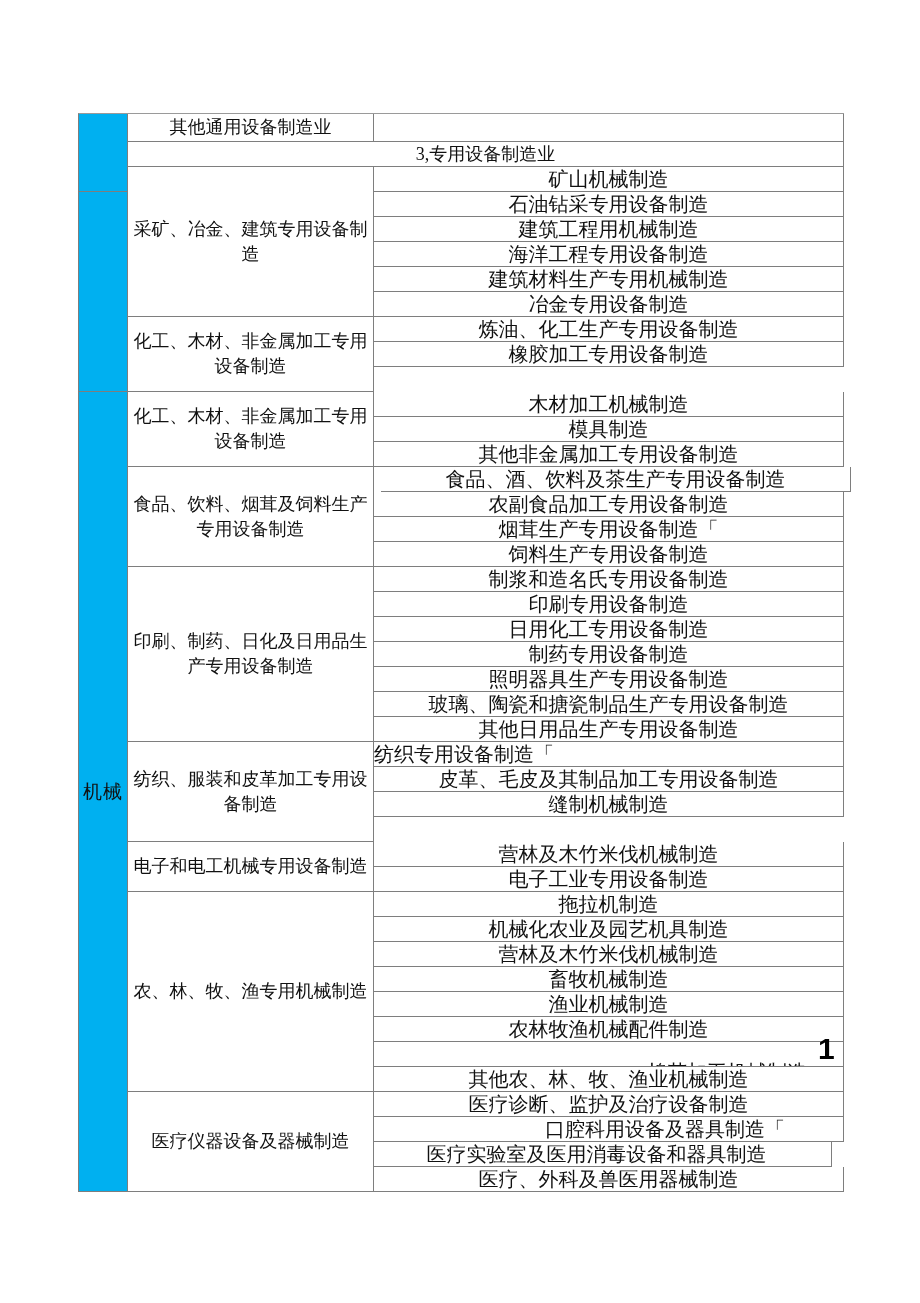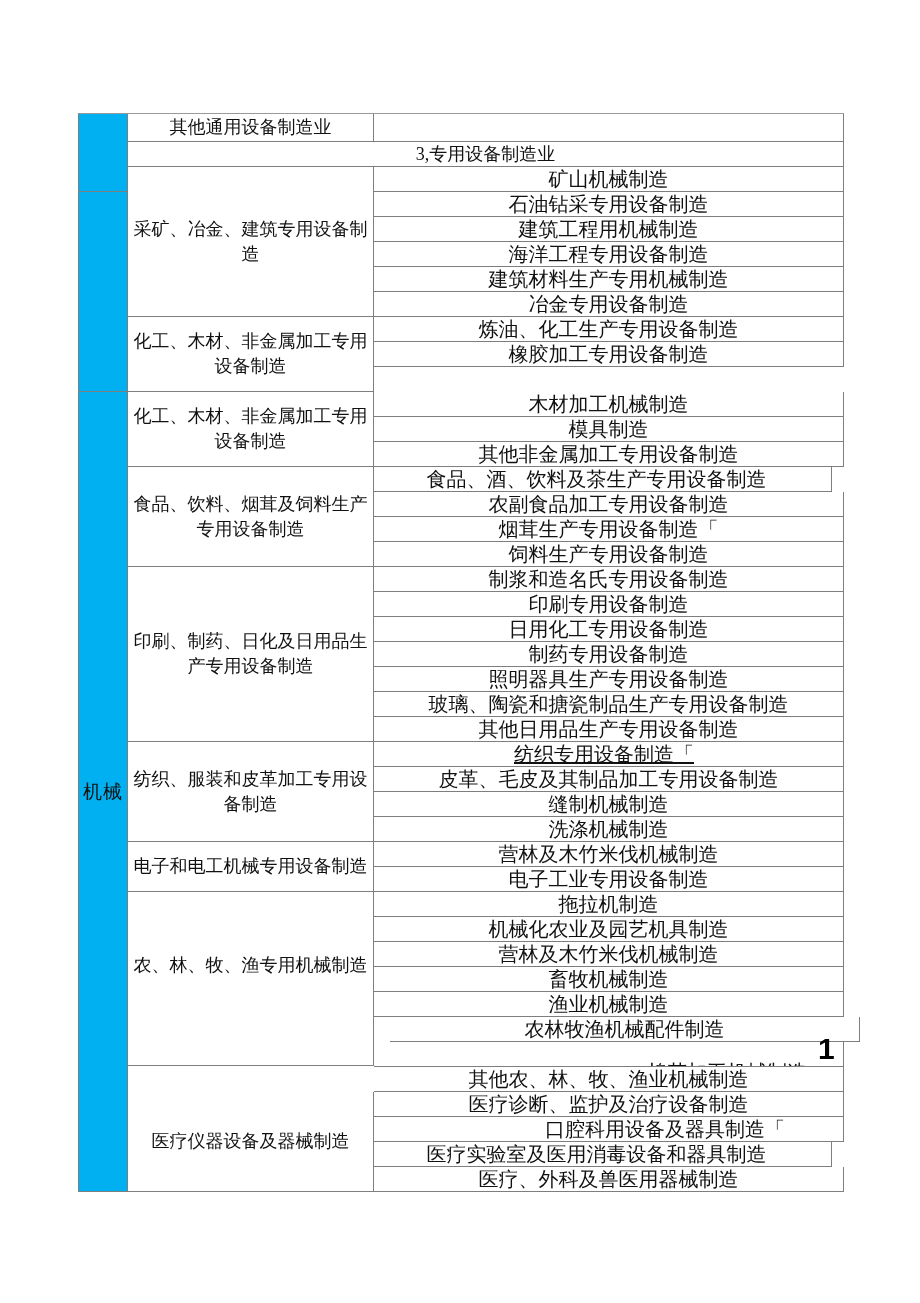--- a/index.html
+++ b/index.html
@@ -36,21 +36,21 @@
     white-space: normal;
   }
   .cyan { background: var(--accent, #00b0f0); }
   .mid {
     font-size: 18px;
     line-height: 25px;
     text-align: center;
     padding: 0 1px;
   }
   .item { font-size: 20px; }
-  .right { justify-content: center; padding-right: 9px; text-decoration: underline; }
+  .right { justify-content: flex-start; padding-right: 9px; }
   .right-inset { justify-content: flex-end; padding-right: 58px; }
   .clipped { overflow: hidden; }
   .clipped .item-text-span {
     position: absolute;
     right: 36px;
     top: 19px;
     white-space: nowrap;
   }
   .band-label {
     font-size: 19px;
@@ -84,49 +84,46 @@
     <div class="cell item" style="left: 295px; top: 978px; width: 470px; height: 25px;">
       <span class="item-text-span">医疗诊断、监护及治疗设备制造</span>
     </div>
     <div class="cell mid" style="left: 49px; top: 978px; width: 246px; height: 100px;">医疗仪器设备及器械制造</div>
     <div class="cell item" style="left: 295px; top: 953px; width: 470px; height: 25px;">
       <span class="item-text-span">其他农、林、牧、渔业机械制造</span>
     </div>
     <div class="cell item clipped" style="left: 295px; top: 928px; width: 470px; height: 25px;">
       <span class="item-text-span">棉花加工机械制造</span>
     </div>
-    <div class="cell item" style="left: 311px; top: 903px; width: 470px; height: 25px;">
+    <div class="cell item" style="left: 295px; top: 903px; width: 470px; height: 25px;">
       <span class="item-text-span">农林牧渔机械配件制造</span>
     </div>
     <div class="cell item" style="left: 295px; top: 878px; width: 470px; height: 25px;">
       <span class="item-text-span">渔业机械制造</span>
     </div>
     <div class="cell item" style="left: 295px; top: 853px; width: 470px; height: 25px;">
       <span class="item-text-span">畜牧机械制造</span>
     </div>
     <div class="cell item" style="left: 295px; top: 828px; width: 470px; height: 25px;">
       <span class="item-text-span">营林及木竹米伐机械制造</span>
     </div>
     <div class="cell item" style="left: 295px; top: 803px; width: 470px; height: 25px;">
       <span class="item-text-span">机械化农业及园艺机具制造</span>
     </div>
     <div class="cell item" style="left: 295px; top: 778px; width: 470px; height: 25px;">
       <span class="item-text-span">拖拉机制造</span>
     </div>
-    <div class="cell mid" style="left: 49px; top: 752px; width: 246px; height: 200px;">农、林、牧、渔专用机械制造</div>
+    <div class="cell mid" style="left: 49px; top: 778px; width: 246px; height: 200px;">农、林、牧、渔专用机械制造</div>
     <div class="cell item" style="left: 295px; top: 753px; width: 470px; height: 25px;">
       <span class="item-text-span">电子工业专用设备制造</span>
     </div>
     <div class="cell item" style="left: 295px; top: 728px; width: 470px; height: 25px;">
       <span class="item-text-span">营林及木竹米伐机械制造</span>
     </div>
     <div class="cell mid" style="left: 49px; top: 728px; width: 246px; height: 50px;">电子和电工机械专用设备制造</div>
-    <div class="cell item" style="left: 295px; top: 703px; width: 470px; height: 25px;">
-      <span class="item-text-span">洗涤机械制造</span>
-    </div>
     <div class="cell item" style="left: 295px; top: 678px; width: 470px; height: 25px;">
       <span class="item-text-span">缝制机械制造</span>
     </div>
     <div class="cell item" style="left: 295px; top: 653px; width: 470px; height: 25px;">
       <span class="item-text-span">皮革、毛皮及其制品加工专用设备制造</span>
     </div>
     <div class="cell item right" style="left: 295px; top: 628px; width: 470px; height: 25px;">
       <span class="item-text-span">纺织专用设备制造「</span>
     </div>
     <div class="cell mid" style="left: 49px; top: 628px; width: 246px; height: 100px;">纺织、服装和皮革加工专用设备制造</div>
@@ -154,21 +151,21 @@
     <div class="cell mid" style="left: 49px; top: 453px; width: 246px; height: 175px;">印刷、制药、日化及日用品生产专用设备制造</div>
     <div class="cell item" style="left: 295px; top: 428px; width: 470px; height: 25px;">
       <span class="item-text-span">饲料生产专用设备制造</span>
     </div>
     <div class="cell item" style="left: 295px; top: 403px; width: 470px; height: 25px;">
       <span class="item-text-span">烟茸生产专用设备制造「</span>
     </div>
     <div class="cell item" style="left: 295px; top: 378px; width: 470px; height: 25px;">
       <span class="item-text-span">农副食品加工专用设备制造</span>
     </div>
-    <div class="cell item" style="left: 283px; top: 353px; width: 470px; height: 25px;">
+    <div class="cell item" style="left: 302px; top: 353px; width: 470px; height: 25px;">
       <span class="item-text-span">食品、酒、饮料及茶生产专用设备制造</span>
     </div>
     <div class="cell mid" style="left: 49px; top: 353px; width: 246px; height: 100px;">食品、饮料、烟茸及饲料生产专用设备制造</div>
     <div class="cell item" style="left: 295px; top: 328px; width: 470px; height: 25px;">
       <span class="item-text-span">其他非金属加工专用设备制造</span>
     </div>
     <div class="cell item" style="left: 295px; top: 303px; width: 470px; height: 25px;">
       <span class="item-text-span">模具制造</span>
     </div>
     <div class="cell item" style="left: 295px; top: 278px; width: 470px; height: 25px;">

